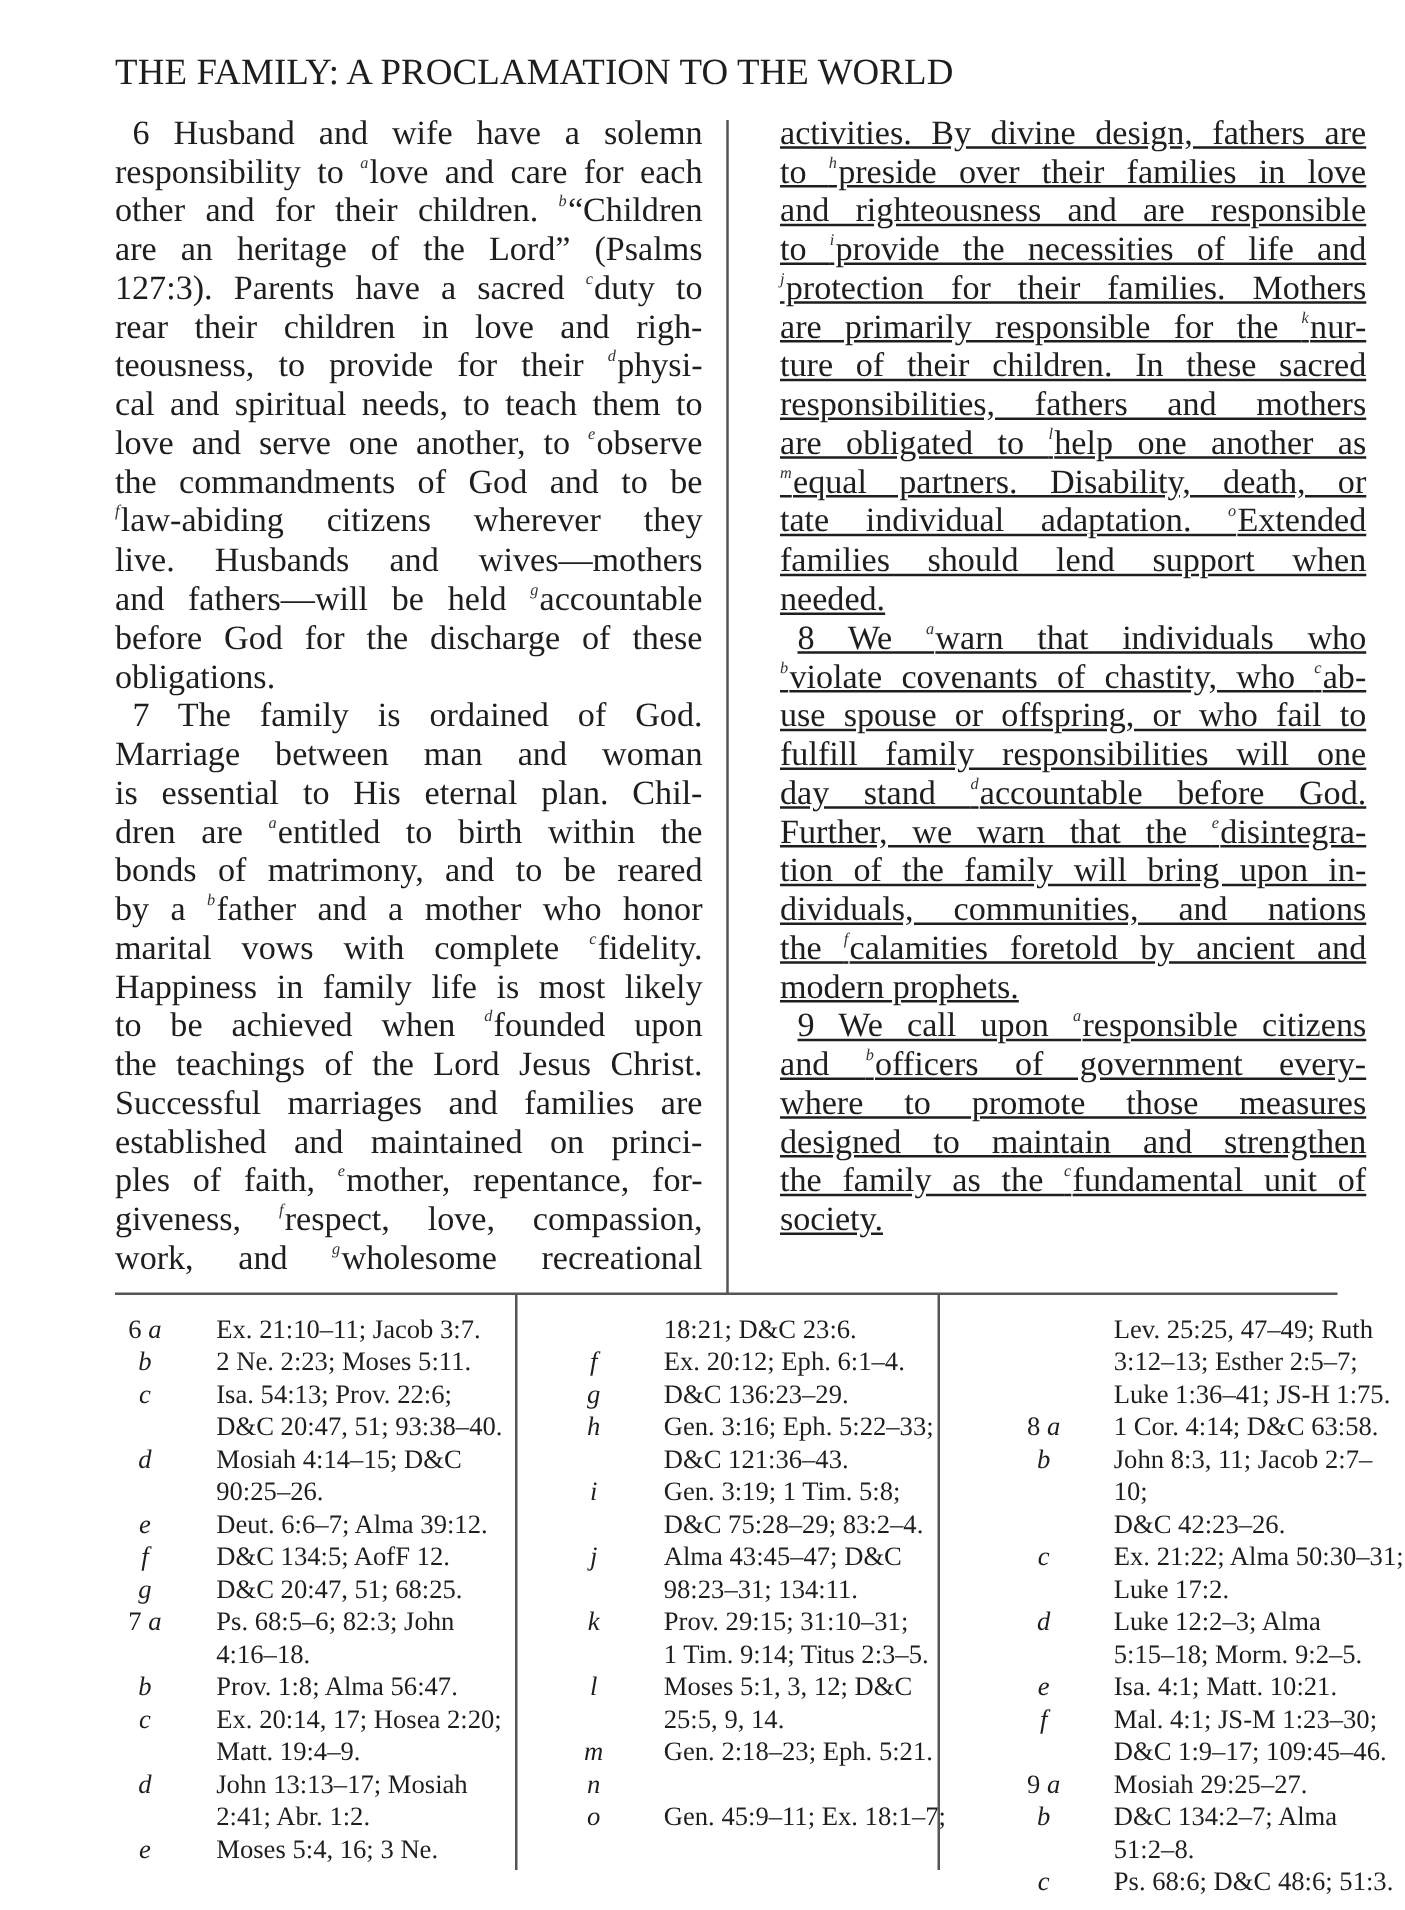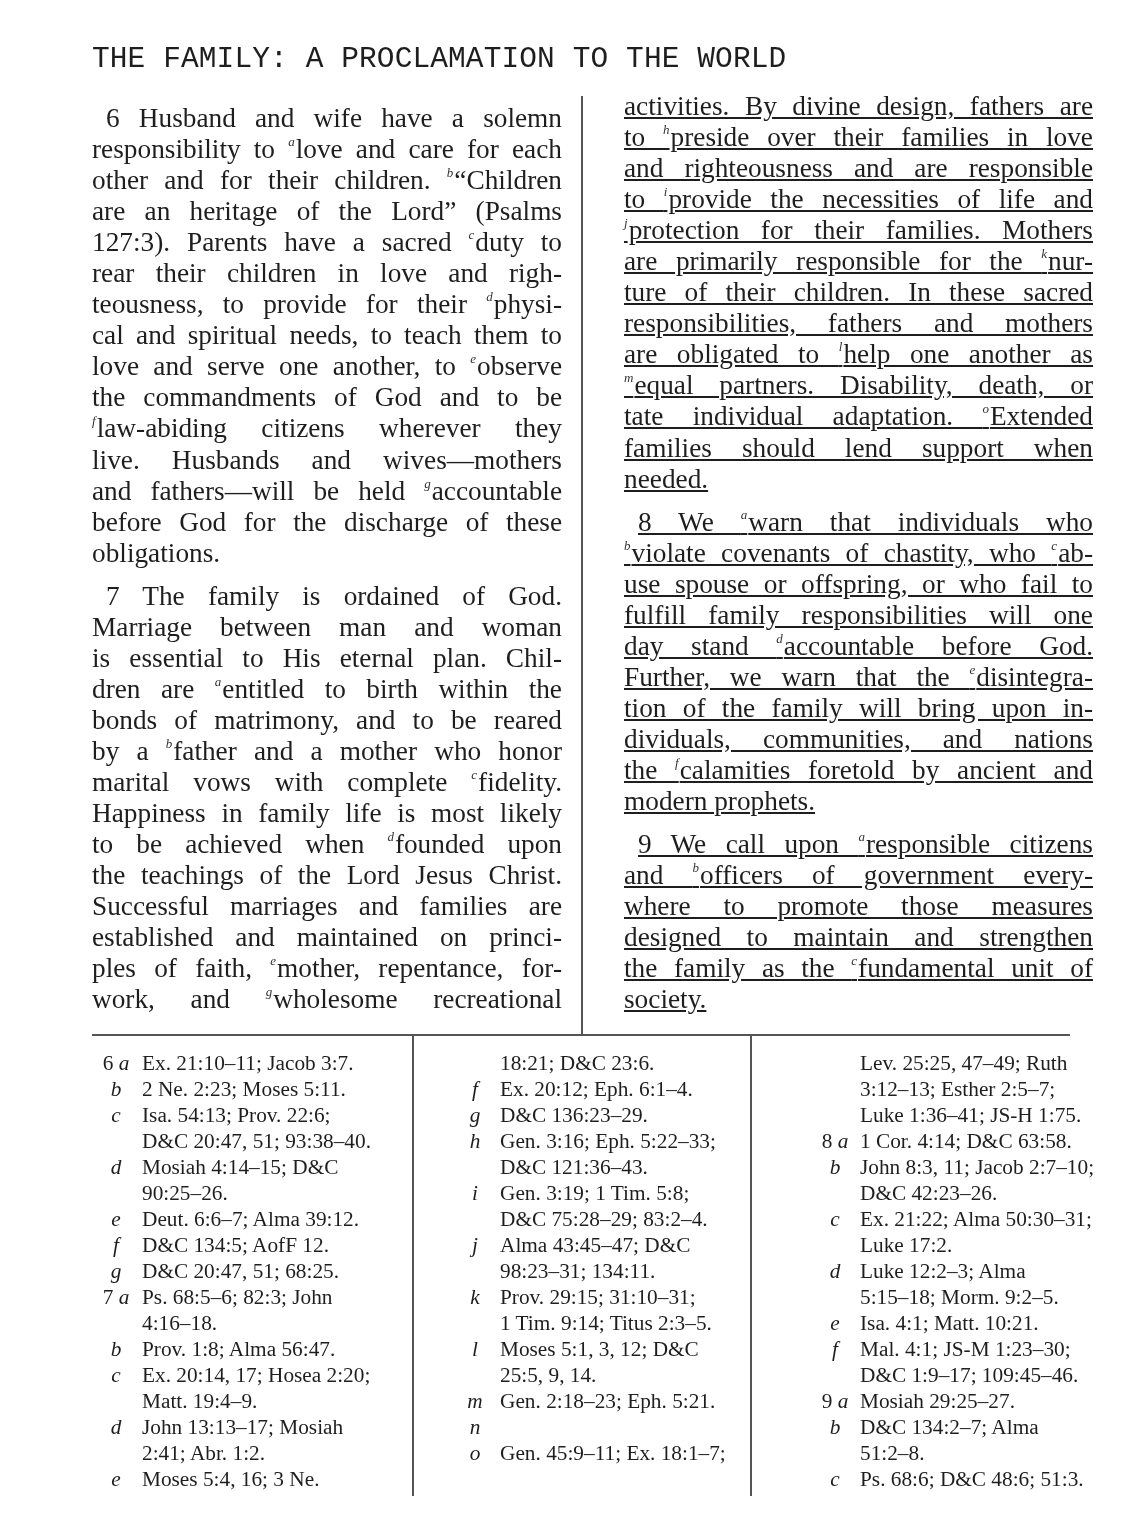--- a/index.html
+++ b/index.html
@@ -2,33 +2,33 @@
 <html><head>
 <meta charset="utf-8">
 <style>
   html, body { margin: 0; padding: 0; background: #ffffff; }
   body {
     width: 1124px; height: 1528px; position: relative; overflow: hidden;
     font-family: "Liberation Serif", "DejaVu Serif", serif; color: #1e1e1e;
   }
   .title {
     position: absolute; left: 92px; top: 42px;
-    font-size: 29.5px; letter-spacing: 0.1px; white-space: nowrap; font-family: Liberation Mono, monospace;
+    font-size: 29.5px; letter-spacing: 0.1px; white-space: nowrap;
   }
   .body-col {
     position: absolute; top: 91px; font-size: 27.3px; line-height: 31.05px;
   }
   .body-col.left { left: 92px; width: 470px; }
   .body-col.right { left: 624px; width: 469px; text-decoration: underline; }
   .line {
     display: block; white-space: nowrap; text-align: justify; text-align-last: justify;
     height: 31.05px;
   }
   .line.last { text-align-last: left; }
-  .line.indent { padding-left: 14px; margin-top: 12px; }
+  .line.indent { padding-left: 14px; }
   sup.fn {
     font-style: italic; font-size: 13px; vertical-align: 0; position: relative; top: -12px;
     margin-right: 1px; color: #333;
   }
   .vrule-body {
     position: absolute; left: 581px; top: 96px; width: 1.5px; height: 939px; background: #555;
   }
   .hrule {
     position: absolute; left: 92px; top: 1034px; width: 978px; height: 1.5px; background: #555;
   }
@@ -40,21 +40,21 @@
   .fn-col.c1 { left: 100px; width: 305px; }
   .fn-col.c2 { left: 460px; width: 305px; }
   .fn-col.c3 { left: 820px; width: 305px; }
   .fn-entry { display: flex; }
   .fn-marker {
     width: 42px; flex: none; text-align: center; padding-right: 10px; box-sizing: border-box;
     white-space: nowrap;
   }
   .fn-marker .vnum { font-style: normal; }
   .fn-marker .letter { font-style: italic; }
-  .fn-text { white-space: pre-line; }
+  .fn-text { white-space: pre-line; margin-left: 31px; }
   .fn-col.c2 .fn-marker, .fn-col.c3 .fn-marker { width: 40px; }
 </style>
 </head>
 <body>
 
 <div class="title">THE FAMILY: A PROCLAMATION TO THE WORLD</div>
 
 <div class="body-col left">
     <span class="line indent"><span>6 Husband and wife have a solemn</span></span>
     <span class="line"><span>responsibility to </span><sup class="fn">a</sup><span>love and care for each</span></span>
@@ -77,20 +77,21 @@
     <span class="line"><span>dren are </span><sup class="fn">a</sup><span>entitled to birth within the</span></span>
     <span class="line"><span>bonds of matrimony, and to be reared</span></span>
     <span class="line"><span>by a </span><sup class="fn">b</sup><span>father and a mother who honor</span></span>
     <span class="line"><span>marital vows with complete </span><sup class="fn">c</sup><span>fidelity.</span></span>
     <span class="line"><span>Happiness in family life is most likely</span></span>
     <span class="line"><span>to be achieved when </span><sup class="fn">d</sup><span>founded upon</span></span>
     <span class="line"><span>the teachings of the Lord Jesus Christ.</span></span>
     <span class="line"><span>Successful marriages and families are</span></span>
     <span class="line"><span>established and maintained on princi-</span></span>
     <span class="line"><span>ples of faith, </span><sup class="fn">e</sup><span>mother, repentance, for-</span></span>
+    <span class="line"><span>giveness, </span><sup class="fn">f</sup><span>respect, love, compassion,</span></span>
     <span class="line"><span>work, and </span><sup class="fn">g</sup><span>wholesome recreational</span></span>
   </div>
 <div class="vrule-body"></div>
 <div class="body-col right">
     <span class="line"><span>activities. By divine design, fathers are</span></span>
     <span class="line"><span>to </span><sup class="fn">h</sup><span>preside over their families in love</span></span>
     <span class="line"><span>and righteousness and are responsible</span></span>
     <span class="line"><span>to </span><sup class="fn">i</sup><span>provide the necessities of life and</span></span>
     <span class="line"><sup class="fn">j</sup><span>protection for their families. Mothers</span></span>
     <span class="line"><span>are primarily responsible for the </span><sup class="fn">k</sup><span>nur-</span></span>

